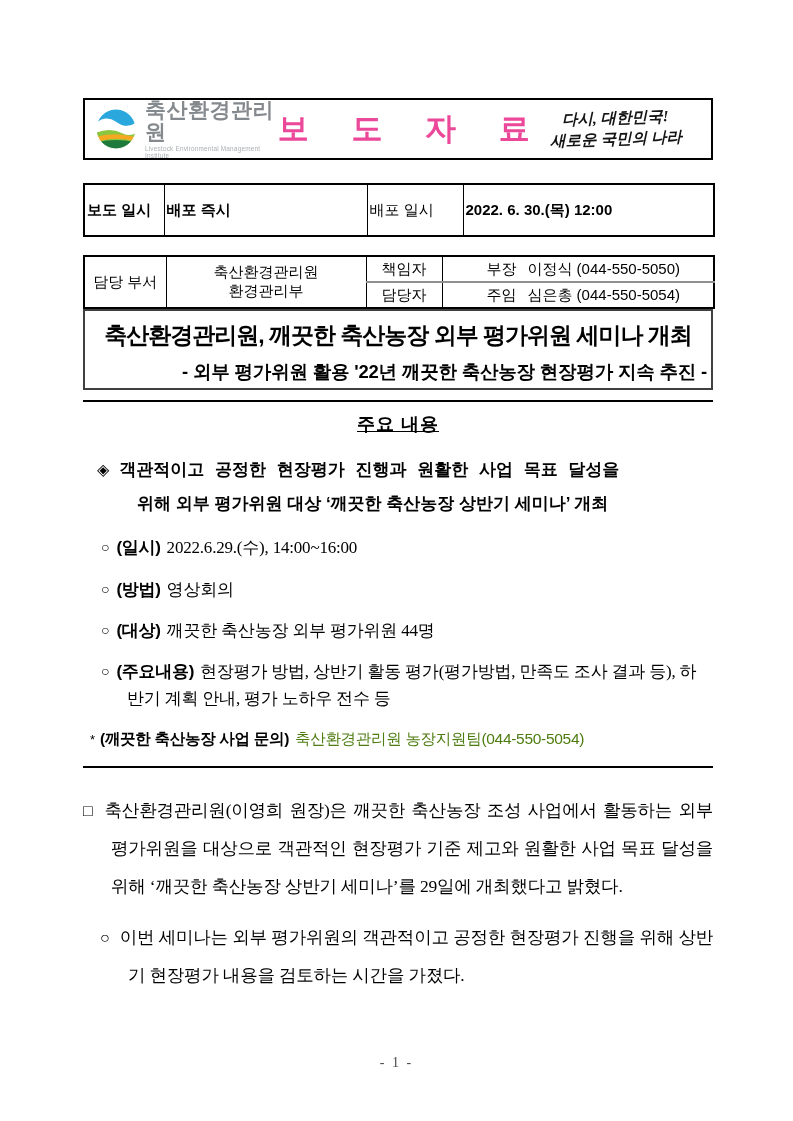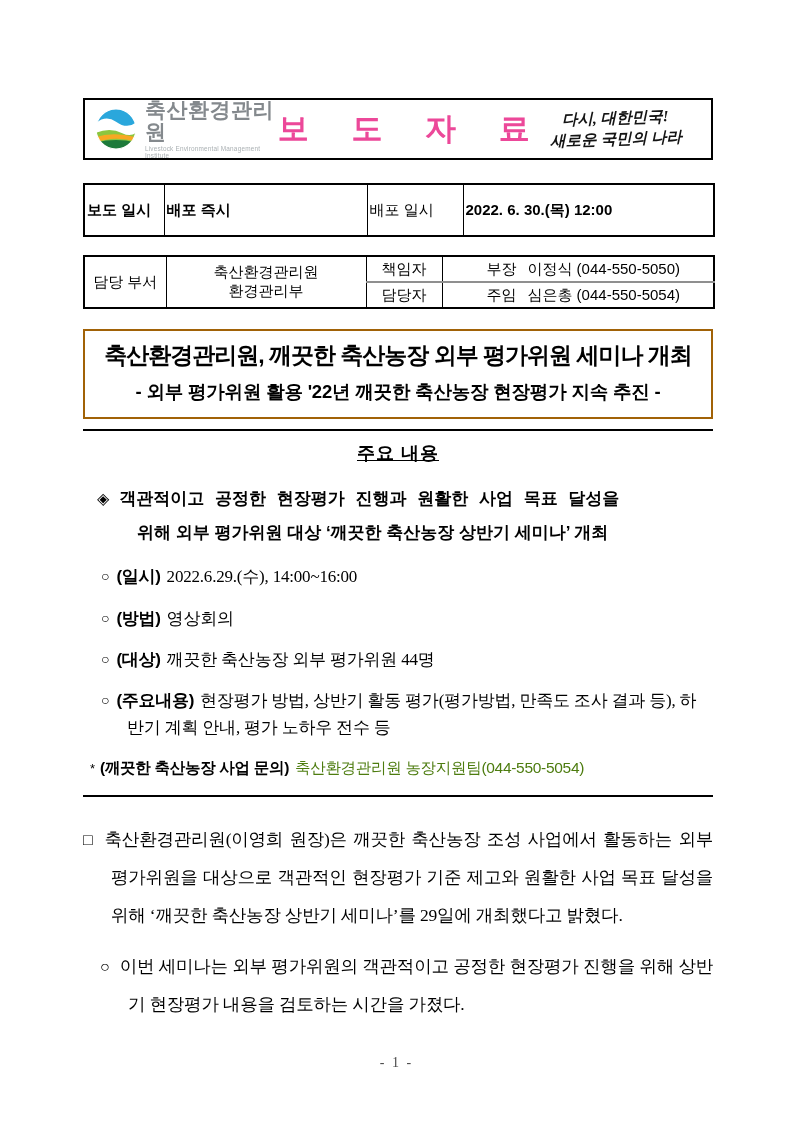--- a/index.html
+++ b/index.html
@@ -36,26 +36,26 @@
   .info-table td { border:1.5px solid #000; text-align:left; height:34px; padding:8px 2px; }
   .info-table { border:2px solid #000; }
   .dept-table { margin-top:18px; border:2px solid #000; }
   .dept-table td { border:1.5px solid #000; text-align:center; height:24px; padding:0 2px; }
   .bold { font-weight:bold; }
   .gray-div { border-bottom:2px solid #8f8f8f !important; }
   .contact-cell { }
   .contact-cell .pos { display:inline-block; min-width:52px; }
 
   
-  .title-box { margin-top:20px; border:2px solid #a16207; padding:11px 4px 13px; text-align:center; }
+  .title-box { border:2px solid #404040; padding:11px 4px 4px; text-align:center; }
   .main-title {
     font-size:23px; font-weight:900; letter-spacing:-1px; line-height:1.2;
     white-space:nowrap;
   }
-  .sub-title { margin-top:9px; font-size:18.5px; font-weight:bold; letter-spacing:-0.2px; white-space:nowrap; }
+  .sub-title { margin-top:9px; font-size:18.5px; font-weight:bold; letter-spacing:-0.2px; white-space:nowrap;text-align:right; }
 
   
   .summary { margin-top:10px; border-top:2px solid #000; border-bottom:2px solid #000; padding:10px 2px 16px; }
   .summary-heading { text-align:center; font-size:18px; font-weight:bold; letter-spacing:1px; margin-bottom:17px;text-decoration:underline; }
   .lead { padding-left:52px; text-indent:-40px; font-weight:bold; font-size:17px; line-height:2.05; margin-bottom:13px; }
   .lead .l1 { word-spacing:6px; }
   .d-bullet { margin-right:10px; font-size:16px; }
   .s-item { padding-left:42px; text-indent:-26px; font-size:17px; line-height:1.55; margin-bottom:15px; }
   .o-bullet { font-size:14px; margin-right:7px; position:relative; top:-1px; }
   .s-label { font-weight:bold; margin-right:6px; letter-spacing:-0.3px; }

